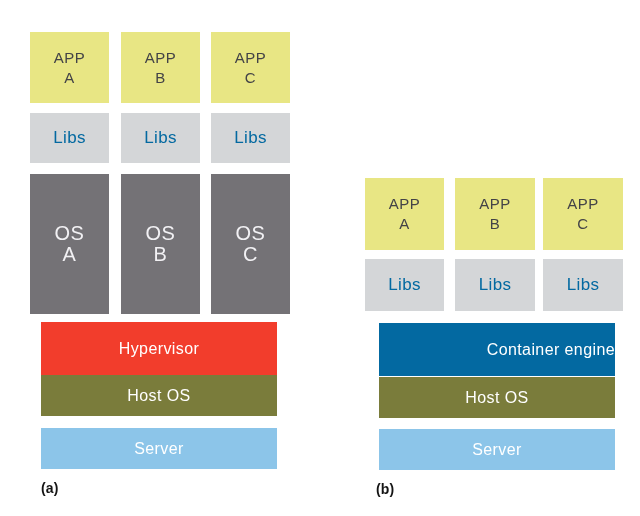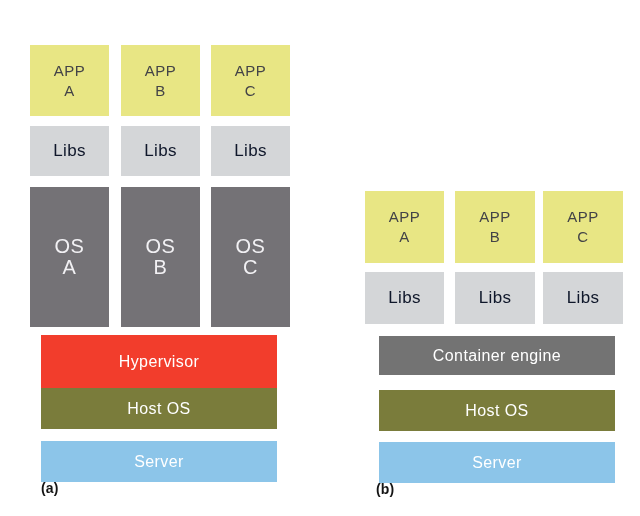--- a/index.html
+++ b/index.html
@@ -17,30 +17,29 @@
     background: #ffffff;
     overflow: hidden;
   }
   .box {
     position: absolute;
     display: flex;
     align-items: center;
     justify-content: center;
     text-align: center;
     box-sizing: border-box;
-    margin-top: 13px;
   }
   .app-text {
     color: #434347;
     font-size: 15px;
     line-height: 20px;
     letter-spacing: 0.5px;
   }
   .libs-text {
-    color: #0f172a;
+    color: #0369a1;
     font-size: 17px;
     letter-spacing: 0.3px;
   }
   .os-text {
     color: #f2f1f4;
     font-size: 20px;
     line-height: 21px;
     letter-spacing: 0.5px;
   }
   .bar-text {
@@ -148,21 +147,21 @@
     <div class="box" style="left: 365px; top: 259px; width: 79px; height: 52px; background-color: rgb(212, 214, 216);">
       <div class="libs-text">Libs</div>
     </div>
     <div class="box" style="left: 455px; top: 259px; width: 80px; height: 52px; background-color: rgb(212, 214, 216);">
       <div class="libs-text">Libs</div>
     </div>
     <div class="box" style="left: 543px; top: 259px; width: 80px; height: 52px; background-color: rgb(212, 214, 216);">
       <div class="libs-text">Libs</div>
     </div>
 
-    <div class="box" style="left: 379px; top: 323px; width: 236px; height: 39px; background-color: #737373;">
+    <div class="box" style="left: 379px; top: 323px; width: 236px; height: 53px; background-color: #0369a1; justify-content: flex-end;">
       <div class="bar-text">Container engine</div>
     </div>
     <div class="box" style="left: 379px; top: 377px; width: 236px; height: 41px; background-color: rgb(122, 124, 59);">
       <div class="bar-text">Host OS</div>
     </div>
     <div class="box" style="left: 379px; top: 429px; width: 236px; height: 41px; background-color: rgb(140, 197, 233);">
       <div class="bar-text">Server</div>
     </div>
 
     <div class="caption" style="left:376px; top:481px;">(b)</div>

